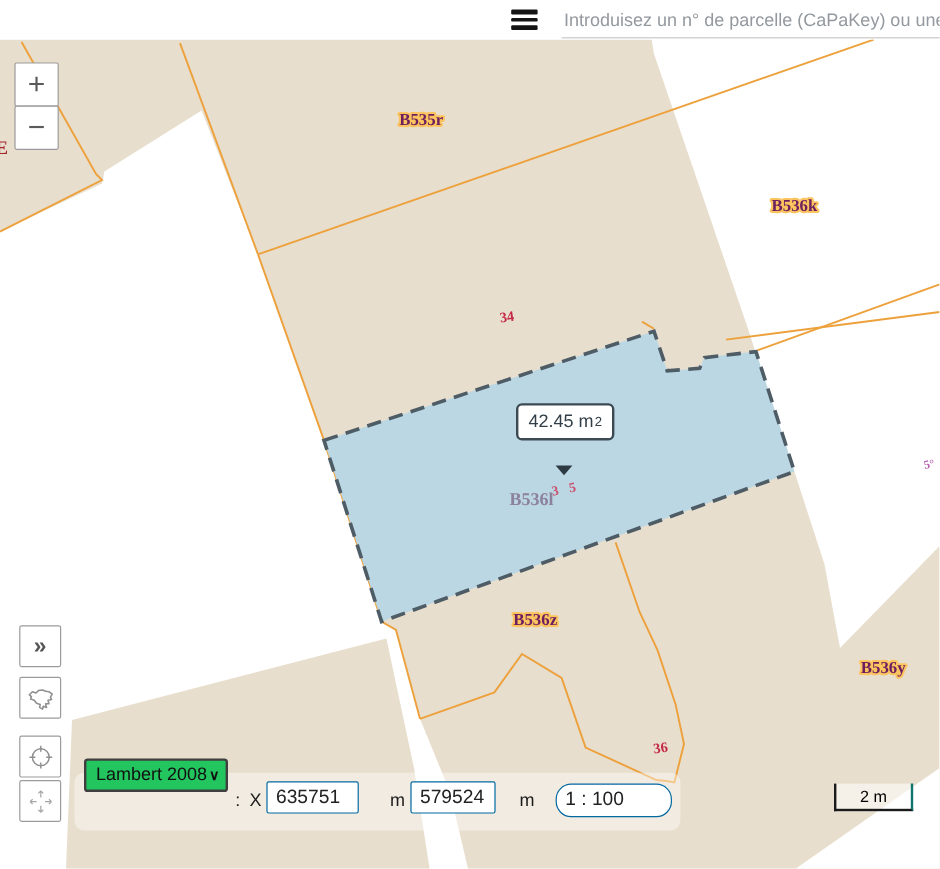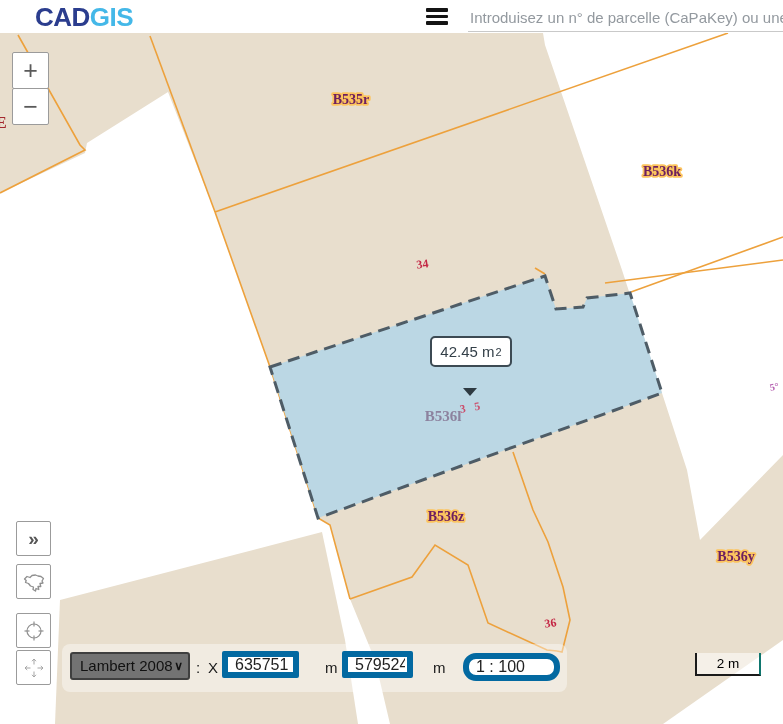--- a/index.html
+++ b/index.html
@@ -41,30 +41,30 @@
     border:1px solid #9b9b9b;border-radius:2px;box-sizing:border-box;z-index:5;cursor:pointer;
     display:flex;align-items:center;justify-content:center;color:#6f6f6f;}
   #btn-expand{top:521px;font-size:19px;font-weight:bold;color:#555;}
   #btn-belgium{top:564px;}
   #btn-geoloc{top:613px;}
   #btn-pan{top:650px;}
   
   #bottom-panel{position:absolute;left:62px;top:644px;width:505px;height:48px;
     background:rgba(255,255,255,0.4);border-radius:8px;z-index:4;}
   .bb{position:absolute;z-index:6;}
-  #crs-select{left:70px;top:652px;width:120px;height:28px;background:#737373;
+  #crs-select{left:70px;top:632px;width:120px;height:28px;background:#22c55e;
     border:2px solid #3f3f3f;border-radius:3px;box-sizing:border-box;font-size:15px;color:#111;
     line-height:24px;padding-left:8px;cursor:pointer;}
   #crs-select .chev{position:absolute;right:5px;top:0px;font-size:12px;font-weight:bold;color:#111;}
   .bb-label{font-size:15px;color:#1a1a1a;top:659px;}
   #lbl-colon{left:196px;}
   #lbl-x{left:208px;}
   #lbl-my{left:325px;}
   #lbl-m{left:433px;}
-  .bb-input{height:27px;background:#fff;border:6px solid #0369a1;border-radius:2px;
+  .bb-input{height:27px;background:#fff;border:1px solid #0369a1;border-radius:2px;
     box-sizing:border-box;font-size:16px;color:#222;padding-left:7px;
     font-family:"Liberation Sans", sans-serif;outline:none;}
   #input-x{left:222px;top:651px;width:77px;}
   #input-y{left:342px;top:651px;width:71px;}
   #input-scale{left:463px;top:653px;width:97px;height:28px;border-radius:13px;}
   
   #scalebar{position:absolute;left:695px;top:653px;width:66px;height:23px;z-index:5;
     background:rgba(255,255,255,0.55);border-left:2px solid #1a1a1a;border-right:2px solid #0f766e;
     border-bottom:2px solid #1a1a1a;box-sizing:border-box;text-align:center;font-size:13.5px;
     color:#000;padding-top:3px;}
@@ -110,23 +110,20 @@
   <text class="selected-label" x="443" y="421">B536l</text>
 
   <text class="house-num" x="423" y="268" transform="rotate(-8 423 268)">34</text>
   <text class="house-num house-num-pink" x="472" y="411" transform="rotate(-10 472 411)">3 5</text>
   <text class="house-num" x="551" y="627" transform="rotate(-8 551 627)">36</text>
   <text class="house-num house-num-small" x="775" y="390" transform="rotate(-12 775 390)">5°</text>
   <text class="edge-label" x="-4" y="128">E</text>
 </svg>
 
 <div id="header">
-  <div id="logo">
-    <span class="cad">CAD</span><span class="gis">GIS</span>
-  </div>
   <div id="menu-btn">
     <div class="bar"></div>
     <div class="bar"></div>
     <div class="bar"></div>
   </div>
   <input id="search-input" type="text" placeholder="Introduisez un n° de parcelle (CaPaKey) ou une" style="">
 </div>
 
 <div id="zoombox">
   <div class="zoom-btn">+</div>

